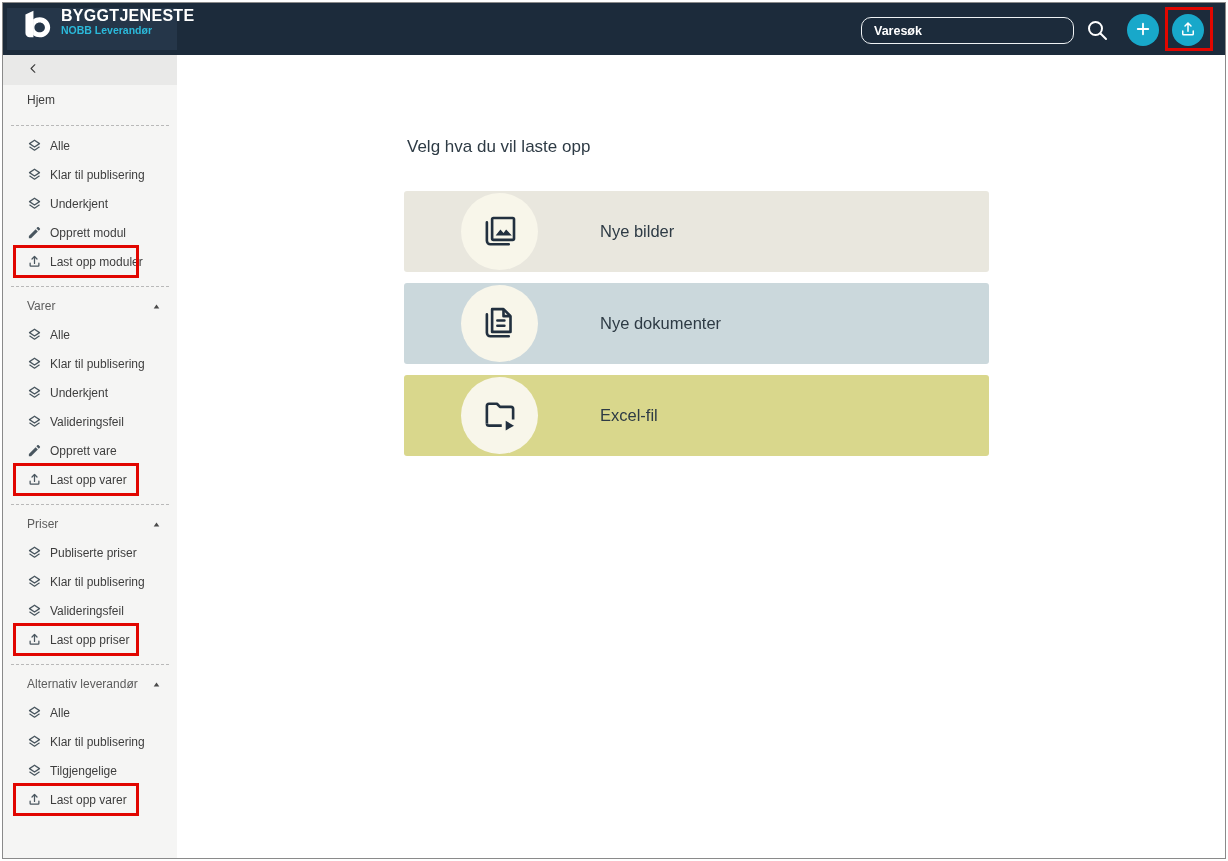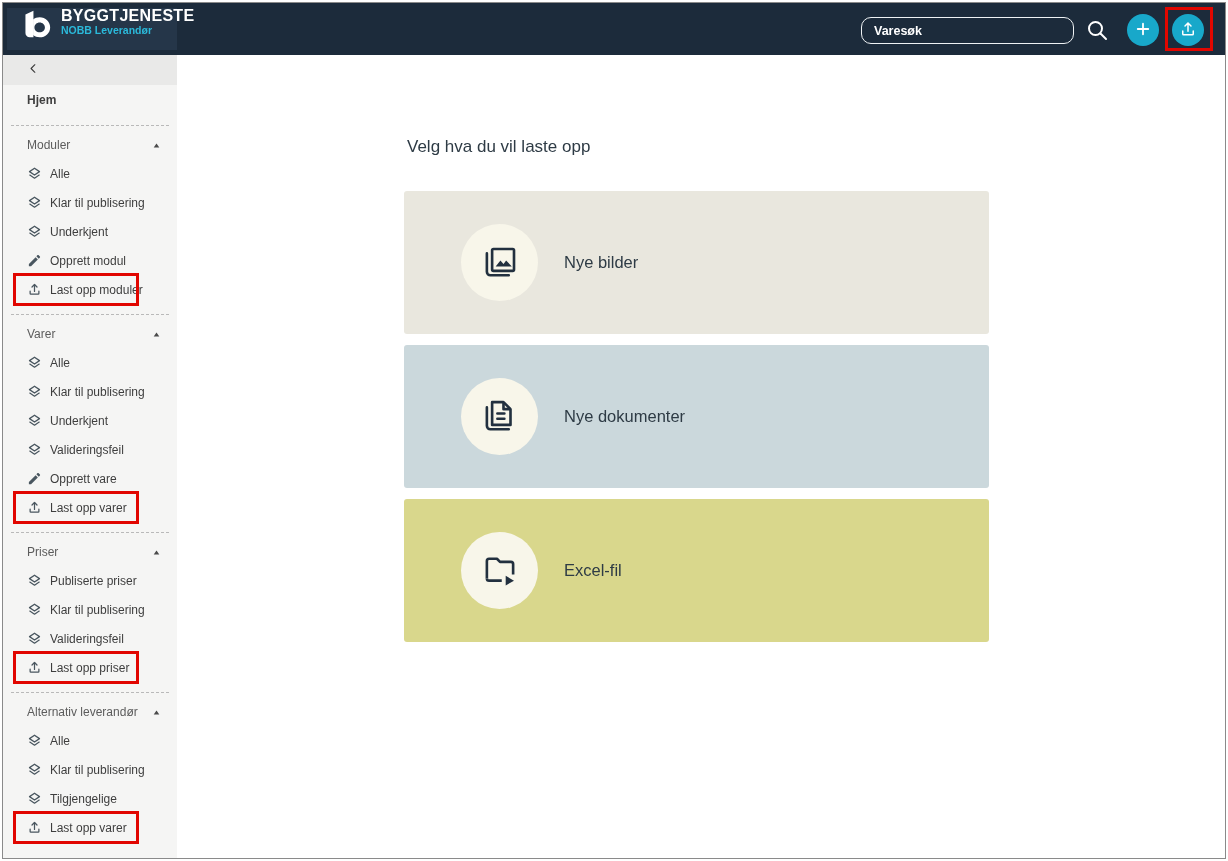--- a/index.html
+++ b/index.html
@@ -25,34 +25,34 @@
 
   
   .red-arrow{position:absolute;left:1175px;top:73px;width:16px;height:43px;pointer-events:none;}
   .red-arrow .head{width:0;height:0;margin:0 auto;border-left:8px solid transparent;border-right:8px solid transparent;border-bottom:14px solid #e10600;}
   .red-arrow .shaft{width:5px;height:29px;margin:0 auto;background:#e10600;}
 
   
   .sidebar{position:absolute;left:0;top:52px;bottom:0;width:174px;background:#f5f5f4;}
   .collapse-row{height:30px;background:#e9e9e8;display:flex;align-items:center;padding-left:24px;cursor:pointer;}
   .collapse-row svg{width:13px;height:13px;}
-  .side-home{height:30px;display:flex;align-items:center;padding-left:24px;font-size:12px;color:#3e3e3e;cursor:pointer;font-weight:bold;}
+  .side-home{height:30px;display:flex;align-items:center;padding-left:24px;font-size:12px;color:#3e3e3e;cursor:pointer;}
   .side-divider{border-top:1px dashed #b9b9b9;margin:10px 8px 5px 8px;}
   .side-header{height:28px;display:flex;align-items:center;justify-content:space-between;padding:0 16px 0 24px;font-size:12px;color:#5c5c5c;cursor:pointer;}
   .side-header svg{width:9px;height:9px;}
   .side-item{position:relative;height:29px;display:flex;align-items:center;gap:8px;padding-left:24px;font-size:12px;color:#3e3e3e;cursor:pointer;}
   .side-item .ic{width:15px;height:15px;display:flex;flex:none;}
   .side-item .ic svg{width:15px;height:15px;}
   .hl-box{position:absolute;left:10px;top:-2px;width:126px;height:33px;border:3px solid #e10600;box-sizing:border-box;pointer-events:none;}
 
   
   .main{position:absolute;left:174px;top:52px;right:0;bottom:0;background:#fff;}
   .page-title{position:absolute;left:230px;top:82px;margin:0;font-size:17px;font-weight:400;color:#2e3b45;}
   .cards{position:absolute;left:227px;top:136px;width:585px;display:flex;flex-direction:column;gap:11px;}
-  .card{height:143px;border-radius:3px;display:flex;align-items:center;cursor:pointer;}
+  .card{height:81px;border-radius:3px;display:flex;align-items:center;cursor:pointer;gap:36px;}
   .card .circle{width:77px;height:77px;border-radius:50%;background:#f8f6ea;margin-left:57px;display:flex;align-items:center;justify-content:center;flex:none;}
   .card .circle svg{width:42px;height:42px;}
   .card .card-label{margin-left:26px;font-size:16.5px;font-weight:500;color:#2e3b45;}
 </style>
 </head>
 <body>
 
 <div class="frame">
 
   <header class="header">
@@ -112,28 +112,20 @@
         <svg viewBox="0 0 24 24" fill="none" stroke="#3a3a3a" stroke-width="2" stroke-linecap="round" stroke-linejoin="round">
           <path d="M14.5 5 7.5 12l7 7"></path>
         </svg>
       </span>
     </div>
     <div class="side-home">
       <span>Hjem</span>
     </div>
     <div id="sidebar-sections">
         <div class="side-divider"></div>
-        <div class="side-header">
-          <span>Moduler</span>
-          <span style="display:flex;width:9px;height:9px;">
-            <svg viewBox="0 0 24 24" fill="#4a4a4a">
-              <path d="M12 6.5 19.5 17h-15z"></path>
-            </svg>
-          </span>
-        </div>
         <div class="side-item">
           <span class="ic">
             <svg viewBox="0 0 24 24" fill="none" stroke="#49565f" stroke-width="2" stroke-linejoin="round">
               <path d="M12 3.5 20 9l-8 5.5L4 9z"></path>
               <path d="M4.5 14.5 12 19.5l7.5-5" stroke-linecap="round"></path>
             </svg>
           </span>
           <span>Alle</span>
         </div>
         <div class="side-item">

